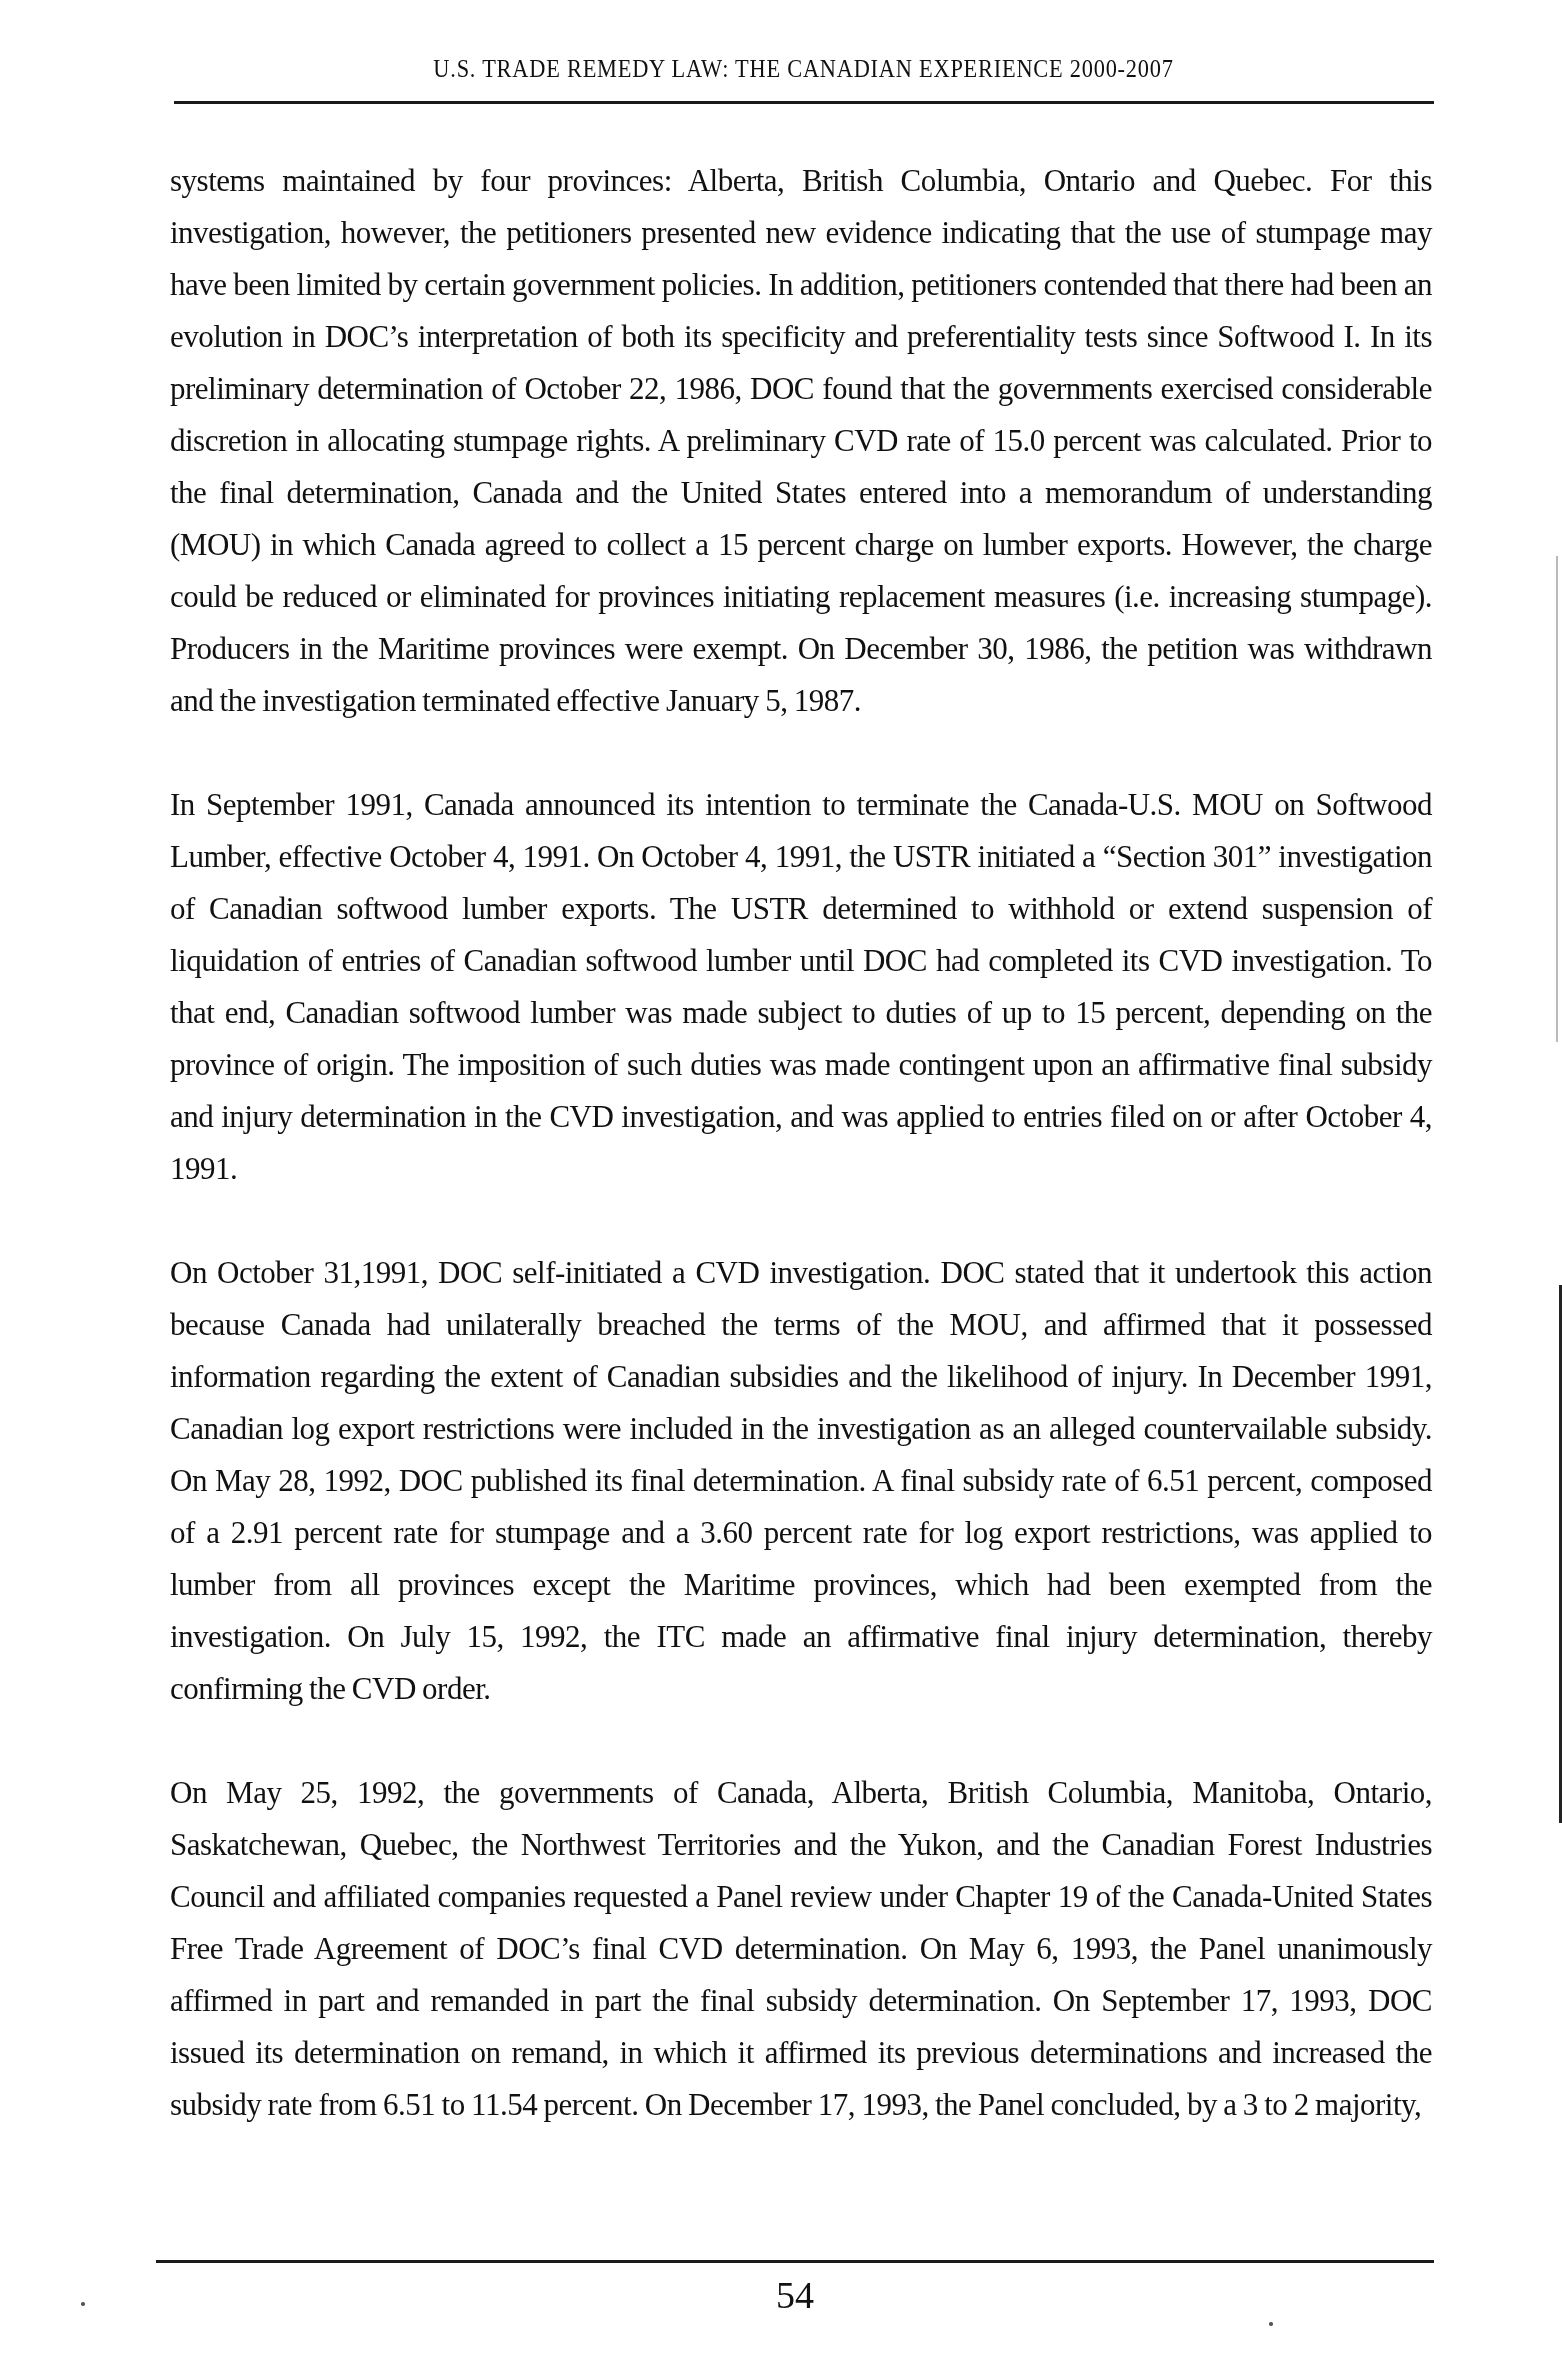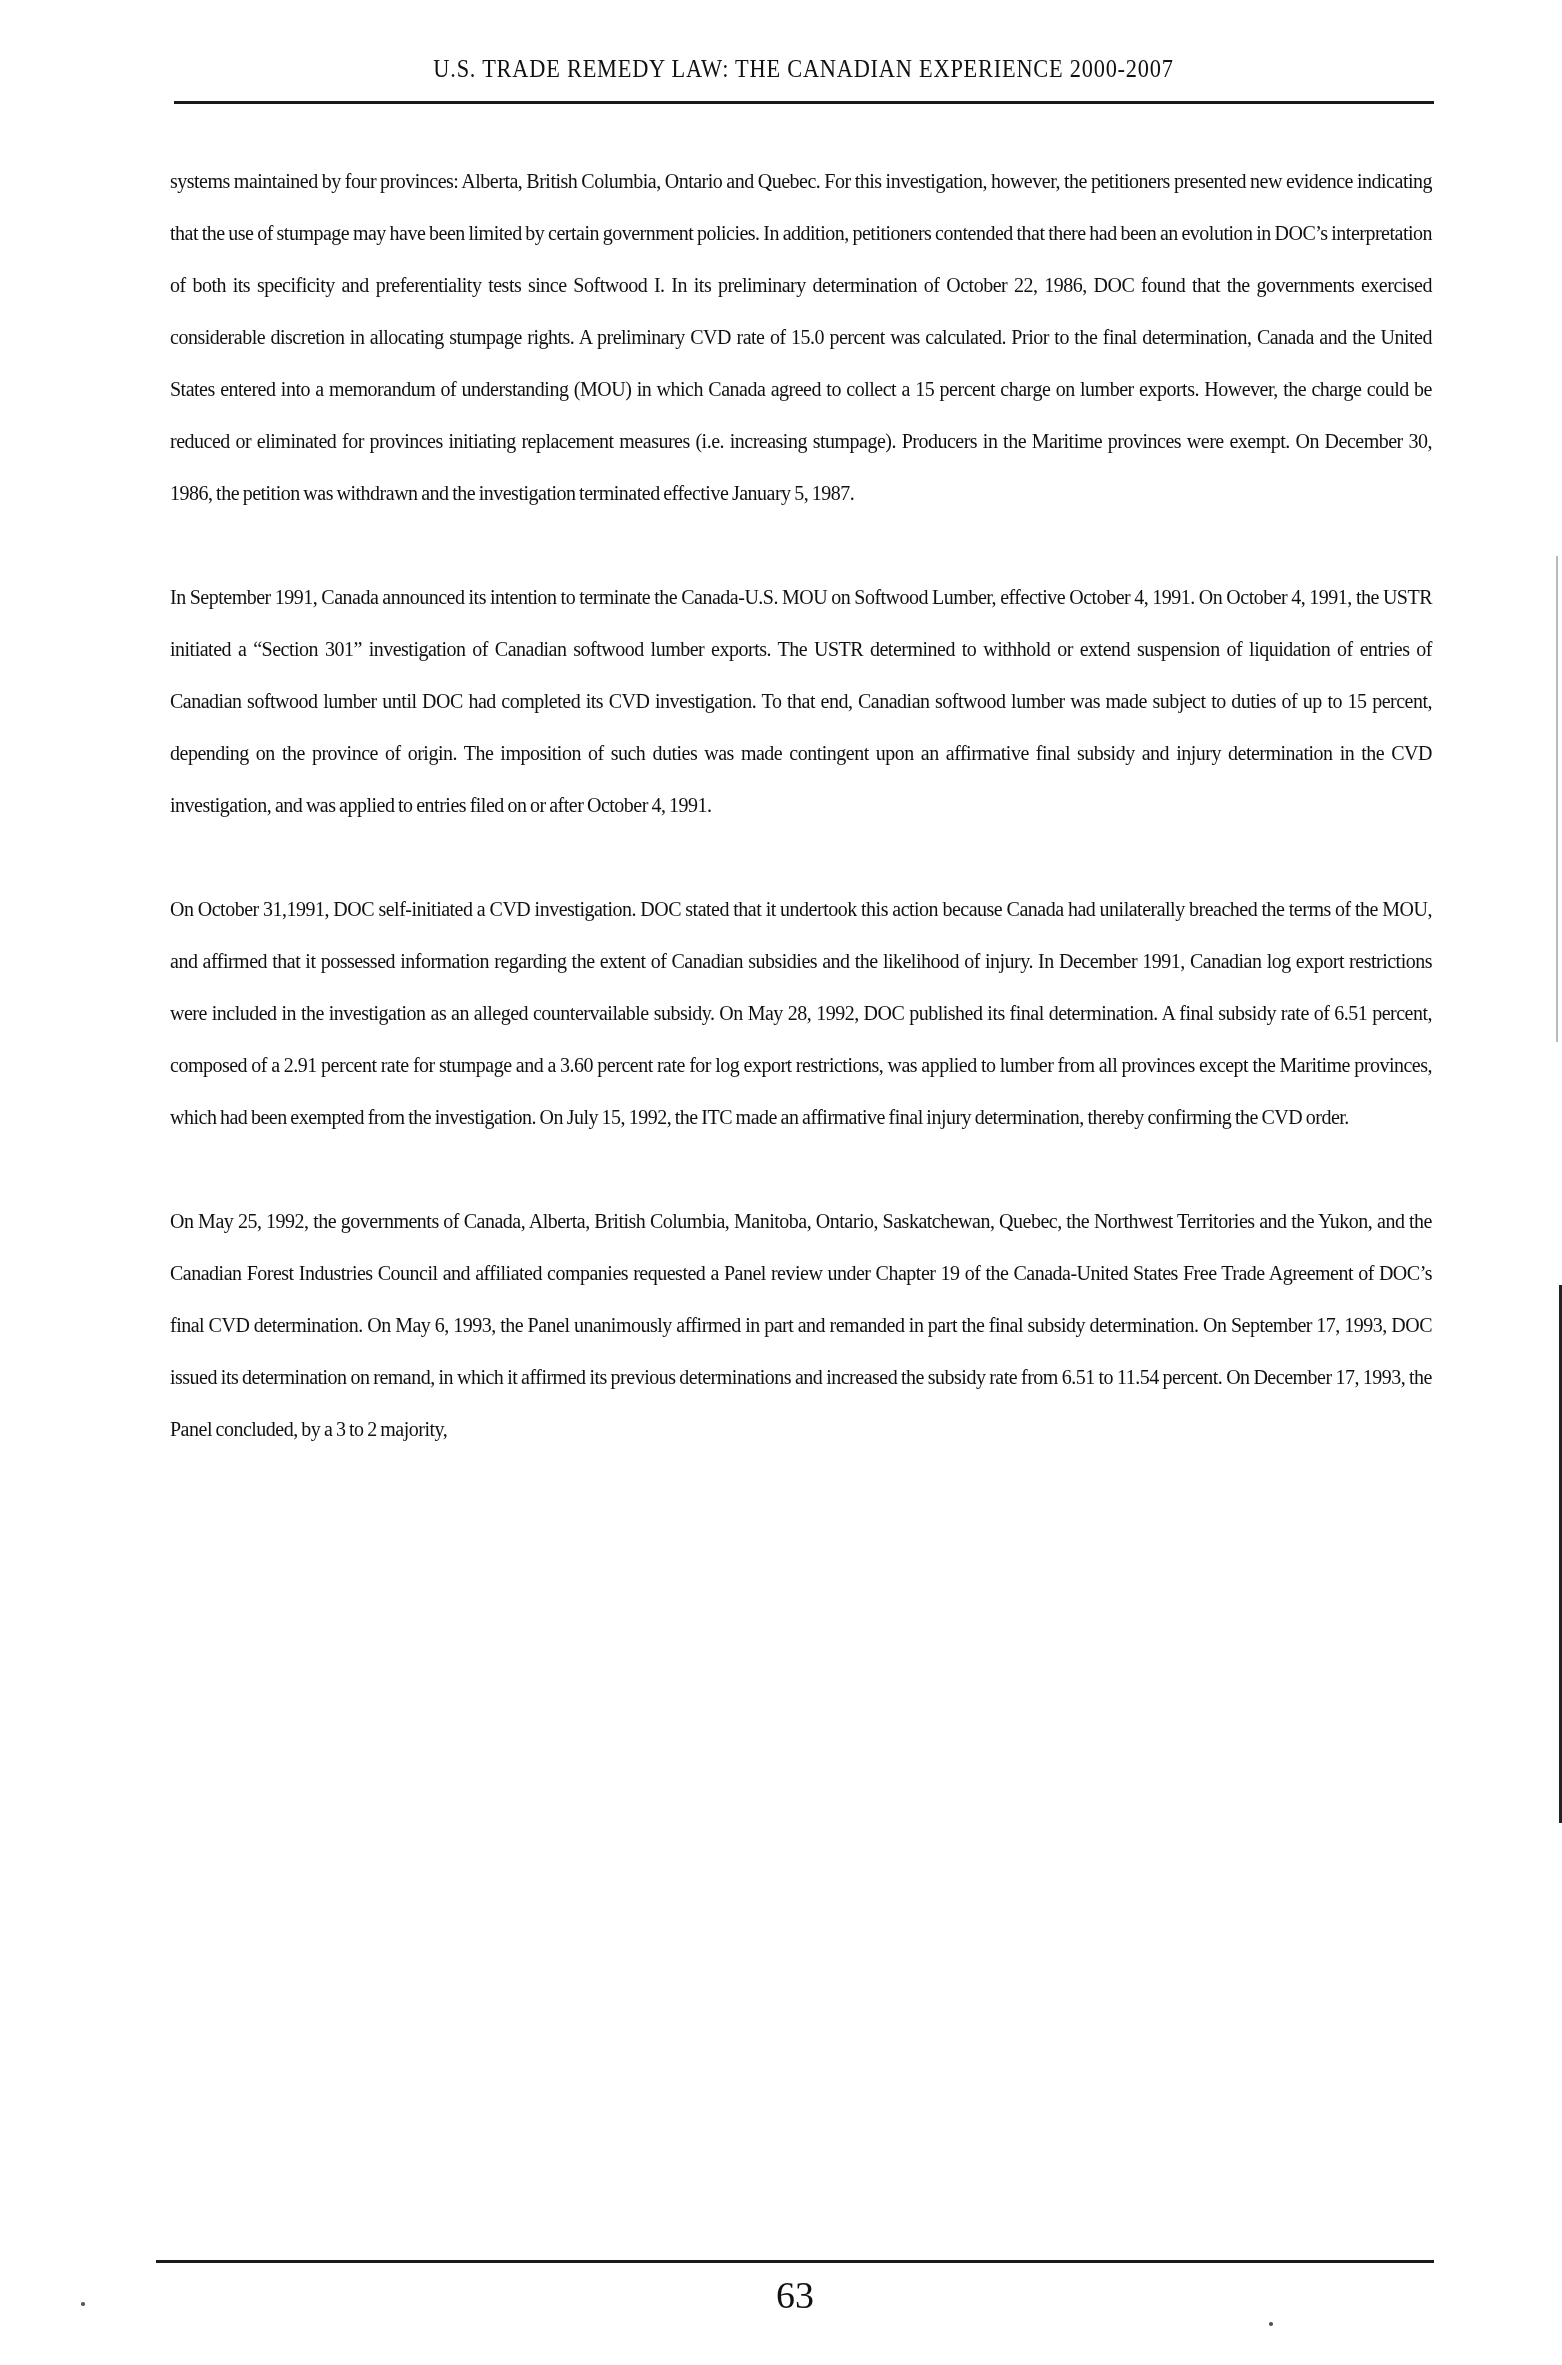--- a/index.html
+++ b/index.html
@@ -15,21 +15,21 @@
   }
   .rule-top {
     position: absolute; left: 174px; width: 1260px; top: 101px;
     height: 2.6px; background: #1a1a1a;
   }
   .body-text {
     position: absolute; left: 170px; width: 1262px; top: 155px;
   }
   .para {
     margin: 0 0 52px 0;
-    font-size: 20px; line-height: 52px;
+    font-size: 31px; line-height: 52px;
     text-align: justify;
     letter-spacing: -0.5px; word-spacing: -0.9px;
   }
   .rule-bottom {
     position: absolute; left: 156px; width: 1278px; top: 2260px;
     height: 2.6px; background: #1a1a1a;
   }
   .page-number {
     position: absolute; left: 156px; width: 1278px; top: 2273px;
     text-align: center; font-size: 38px;
@@ -51,19 +51,19 @@
 <div class="rule-top"></div>
 
 <div class="body-text">
   <p class="para">systems maintained by four provinces: Alberta, British Columbia, Ontario and Quebec. For this investigation, however, the petitioners presented new evidence indicating that the use of stumpage may have been limited by certain government policies. In addition, petitioners contended that there had been an evolution in DOC’s interpretation of both its specificity and preferentiality tests since Softwood I. In its preliminary determination of October 22, 1986, DOC found that the governments exercised considerable discretion in allocating stumpage rights. A preliminary CVD rate of 15.0 percent was calculated. Prior to the final determination, Canada and the United States entered into a memorandum of understanding (MOU) in which Canada agreed to collect a 15 percent charge on lumber exports. However, the charge could be reduced or eliminated for provinces initiating replacement measures (i.e. increasing stumpage). Producers in the Maritime provinces were exempt. On December 30, 1986, the petition was withdrawn and the investigation terminated effective January 5, 1987.</p>
   <p class="para">In September 1991, Canada announced its intention to terminate the Canada-U.S. MOU on Softwood Lumber, effective October 4, 1991. On October 4, 1991, the USTR initiated a “Section 301” investigation of Canadian softwood lumber exports. The USTR determined to withhold or extend suspension of liquidation of entries of Canadian softwood lumber until DOC had completed its CVD investigation. To that end, Canadian softwood lumber was made subject to duties of up to 15 percent, depending on the province of origin. The imposition of such duties was made contingent upon an affirmative final subsidy and injury determination in the CVD investigation, and was applied to entries filed on or after October 4, 1991.</p>
   <p class="para">On October 31,1991, DOC self-initiated a CVD investigation. DOC stated that it undertook this action because Canada had unilaterally breached the terms of the MOU, and affirmed that it possessed information regarding the extent of Canadian subsidies and the likelihood of injury. In December 1991, Canadian log export restrictions were included in the investigation as an alleged countervailable subsidy. On May 28, 1992, DOC published its final determination. A final subsidy rate of 6.51 percent, composed of a 2.91 percent rate for stumpage and a 3.60 percent rate for log export restrictions, was applied to lumber from all provinces except the Maritime provinces, which had been exempted from the investigation. On July 15, 1992, the ITC made an affirmative final injury determination, thereby confirming the CVD order.</p>
   <p class="para">On May 25, 1992, the governments of Canada, Alberta, British Columbia, Manitoba, Ontario, Saskatchewan, Quebec, the Northwest Territories and the Yukon, and the Canadian Forest Industries Council and affiliated companies requested a Panel review under Chapter 19 of the Canada-United States Free Trade Agreement of DOC’s final CVD determination. On May 6, 1993, the Panel unanimously affirmed in part and remanded in part the final subsidy determination. On September 17, 1993, DOC issued its determination on remand, in which it affirmed its previous determinations and increased the subsidy rate from 6.51 to 11.54 percent. On December 17, 1993, the Panel concluded, by a 3 to 2 majority,</p>
 </div>
 
 <div class="rule-bottom"></div>
-<div class="page-number">63</div>
+<div class="page-number">54</div>
 
 <div class="scan-edge-top"></div>
 <div class="scan-edge"></div>
 <div class="speck" style="left:1269px; top:2322px;"></div>
 <div class="speck" style="left:81px; top:2302px;"></div>
 
 
 </body></html>

